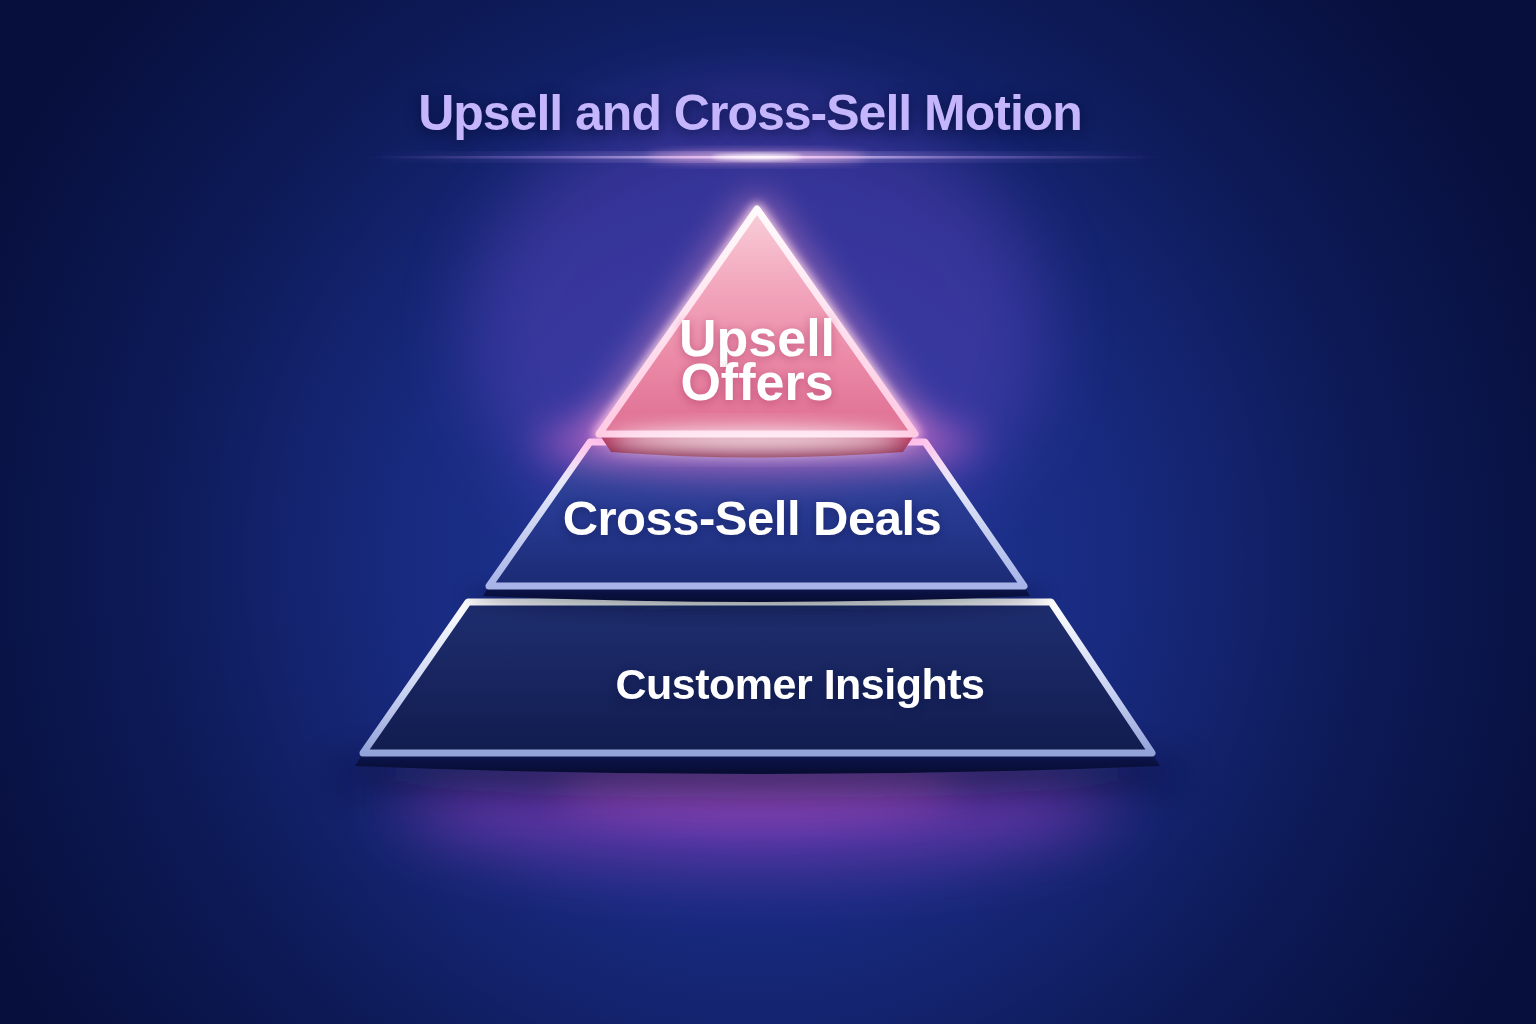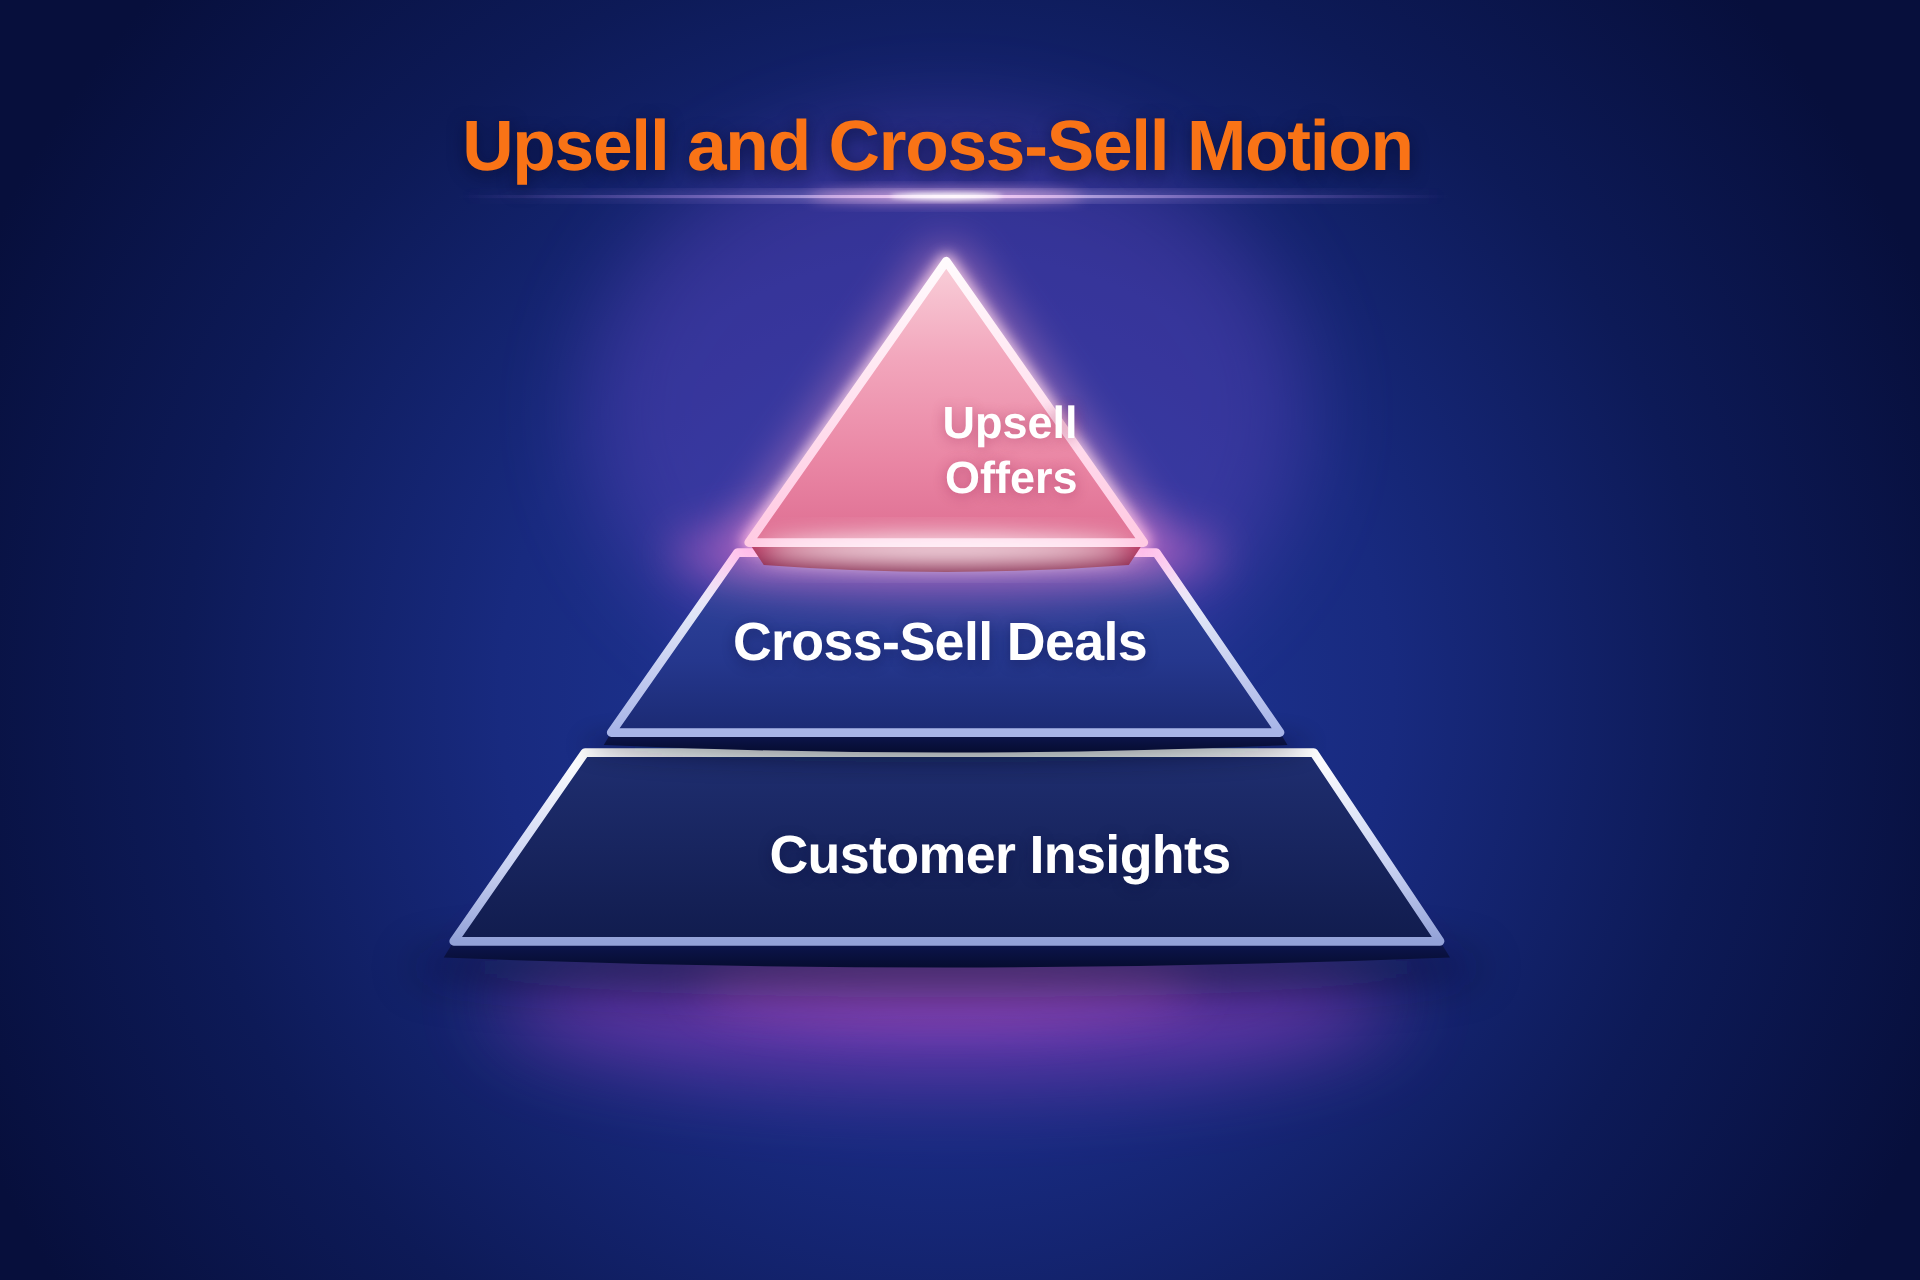--- a/index.html
+++ b/index.html
@@ -24,47 +24,46 @@
     color: #ffffff;
     font-weight: 700;
     text-align: center;
     pointer-events: none;
   }
 
   .page-title {
     top: 84px;
     left: 750px;
     transform: translateX(-50%);
-    font-size: 57px;
+    font-size: 50px;
     letter-spacing: -1px;
     white-space: nowrap;
-    color: #f97316;
+    color: #c4b5fd;
     text-shadow: 0 3px 14px rgba(4, 9, 45, 0.65);
   }
 
   .tier-label {
     text-shadow: 0 3px 10px rgba(12, 16, 60, 0.40);
   }
 
   .tier-label-1 {
     top: 316px;
     left: 757px;
     transform: translateX(-50%);
     width: 210px;
-    font-size: 36px;
+    font-size: 52px;
     line-height: 44px;
     text-shadow: 0 2px 10px rgba(150, 30, 80, 0.45);
-    text-align: right;
   }
 
   .tier-label-2 {
     top: 490px;
     left: 752px;
     transform: translateX(-50%);
-    font-size: 43px;
+    font-size: 49px;
     letter-spacing: -0.5px;
     white-space: nowrap;
   }
 
   .tier-label-3 {
     top: 660px;
     left: 759px;
     transform: translateX(-50%);
     font-size: 43px;
     letter-spacing: -0.5px;

